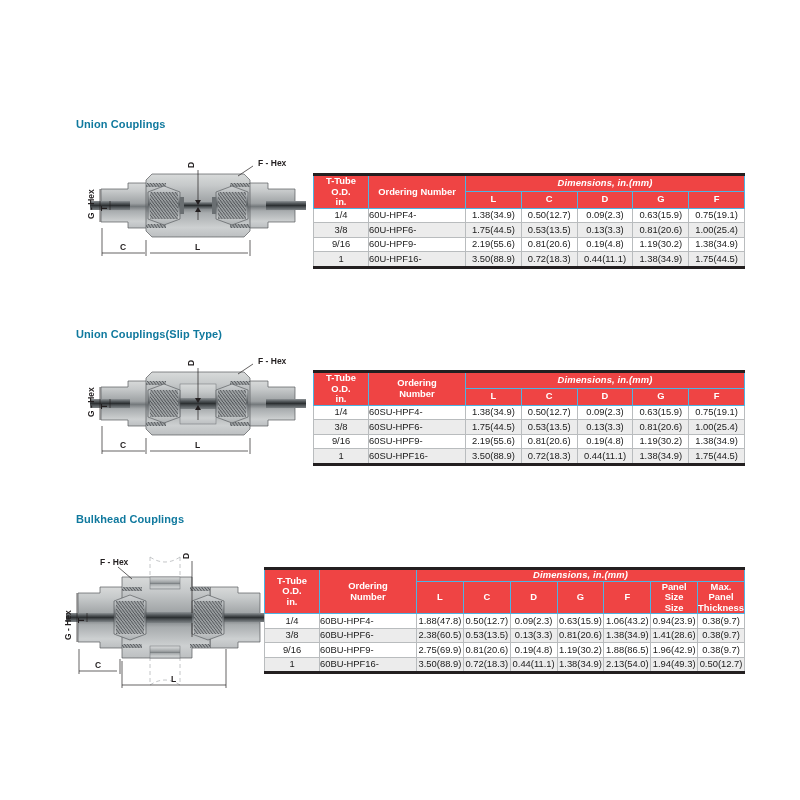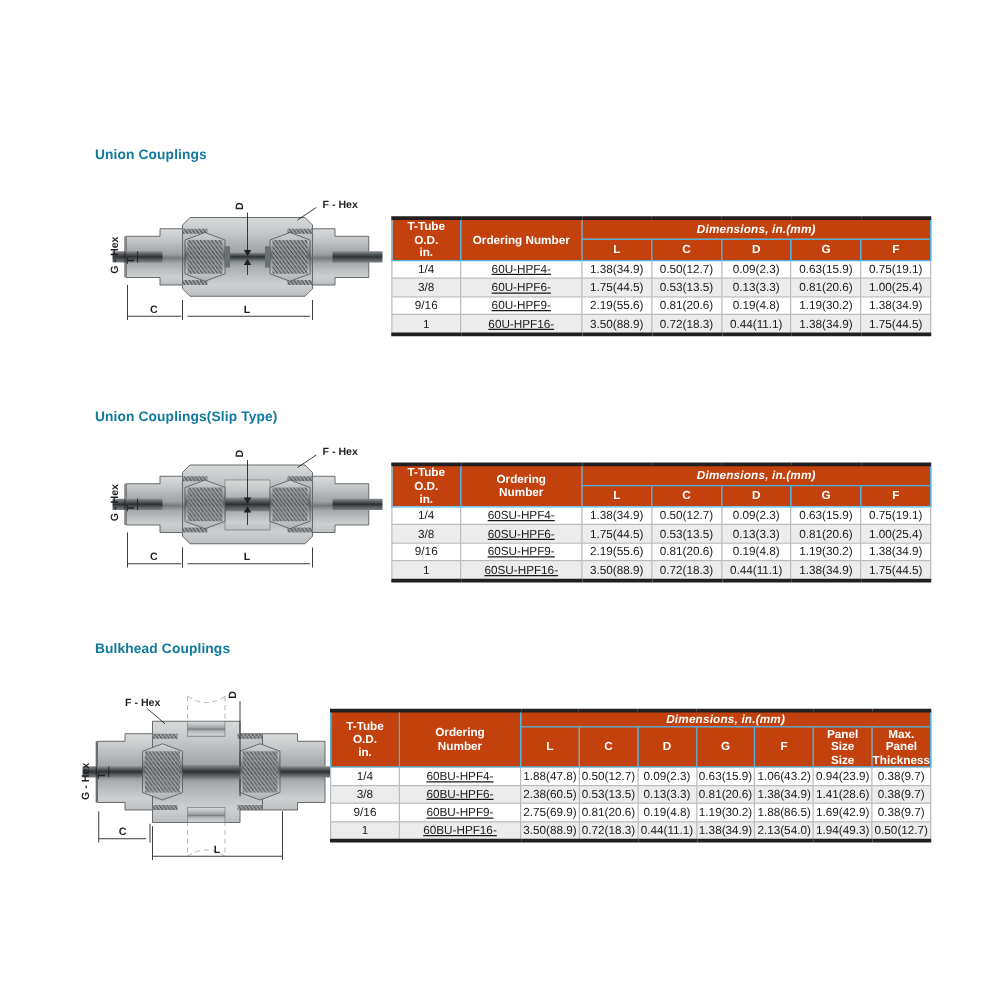--- a/index.html
+++ b/index.html
@@ -49,37 +49,37 @@
   #table-bulkhead   { left: 264px; top: 54px; width: 481px; }
 
   .spec-table th, .spec-table td {
     border: 1px solid #b9bcbe;
     padding: 0;
     text-align: center;
     vertical-align: middle;
     line-height: 1.12;
   }
   .spec-table thead th {
-    background: #c2410c;
+    background: #ef4444;
     color: #ffffff;
     font-weight: bold;
     border-color: #4db4e3;
     font-size: 9.4px;
   }
   .spec-table thead tr:first-child th { border-top: 3px solid #231f20; }
   .spec-table .h-stub   { width: 54px; }
   .spec-table .h-order  { width: 96px; }
   .spec-table .h-dim    { letter-spacing: 0.15px; font-style: italic; }
   .spec-table .h-sub    { height: 16px; }
 
   .spec-table tbody td { height: 13.5px; color: #1a1a1a; font-size: 9.4px; }
   .spec-table tbody tr:nth-child(even) td { background: #ececec; }
   .spec-table tbody tr:nth-child(odd)  td { background: #ffffff; }
   .spec-table tbody tr:last-child td { border-bottom: 3px solid #231f20; }
-  .spec-table .c-order { text-align: center; text-decoration: underline; }
+  .spec-table .c-order { text-align: left; }
 
   
   .diagram {
     position: absolute;
   }
   #diagram-union      { left: 88px; top: 38px; }
   #diagram-union-slip { left: 88px; top: 26px; }
   #diagram-bulkhead   { left: 62px; top: 32px; }
 
   .diagram text {
@@ -451,21 +451,21 @@
         <td>0.38(9.7)</td>
       </tr>
       <tr>
         <td>9/16</td>
         <td class="c-order">60BU-HPF9-</td>
         <td>2.75(69.9)</td>
         <td>0.81(20.6)</td>
         <td>0.19(4.8)</td>
         <td>1.19(30.2)</td>
         <td>1.88(86.5)</td>
-        <td>1.69(42.9)</td>
+        <td>1.96(42.9)</td>
         <td>0.38(9.7)</td>
       </tr>
       <tr>
         <td>1</td>
         <td class="c-order">60BU-HPF16-</td>
         <td>3.50(88.9)</td>
         <td>0.72(18.3)</td>
         <td>0.44(11.1)</td>
         <td>1.38(34.9)</td>
         <td>2.13(54.0)</td>

